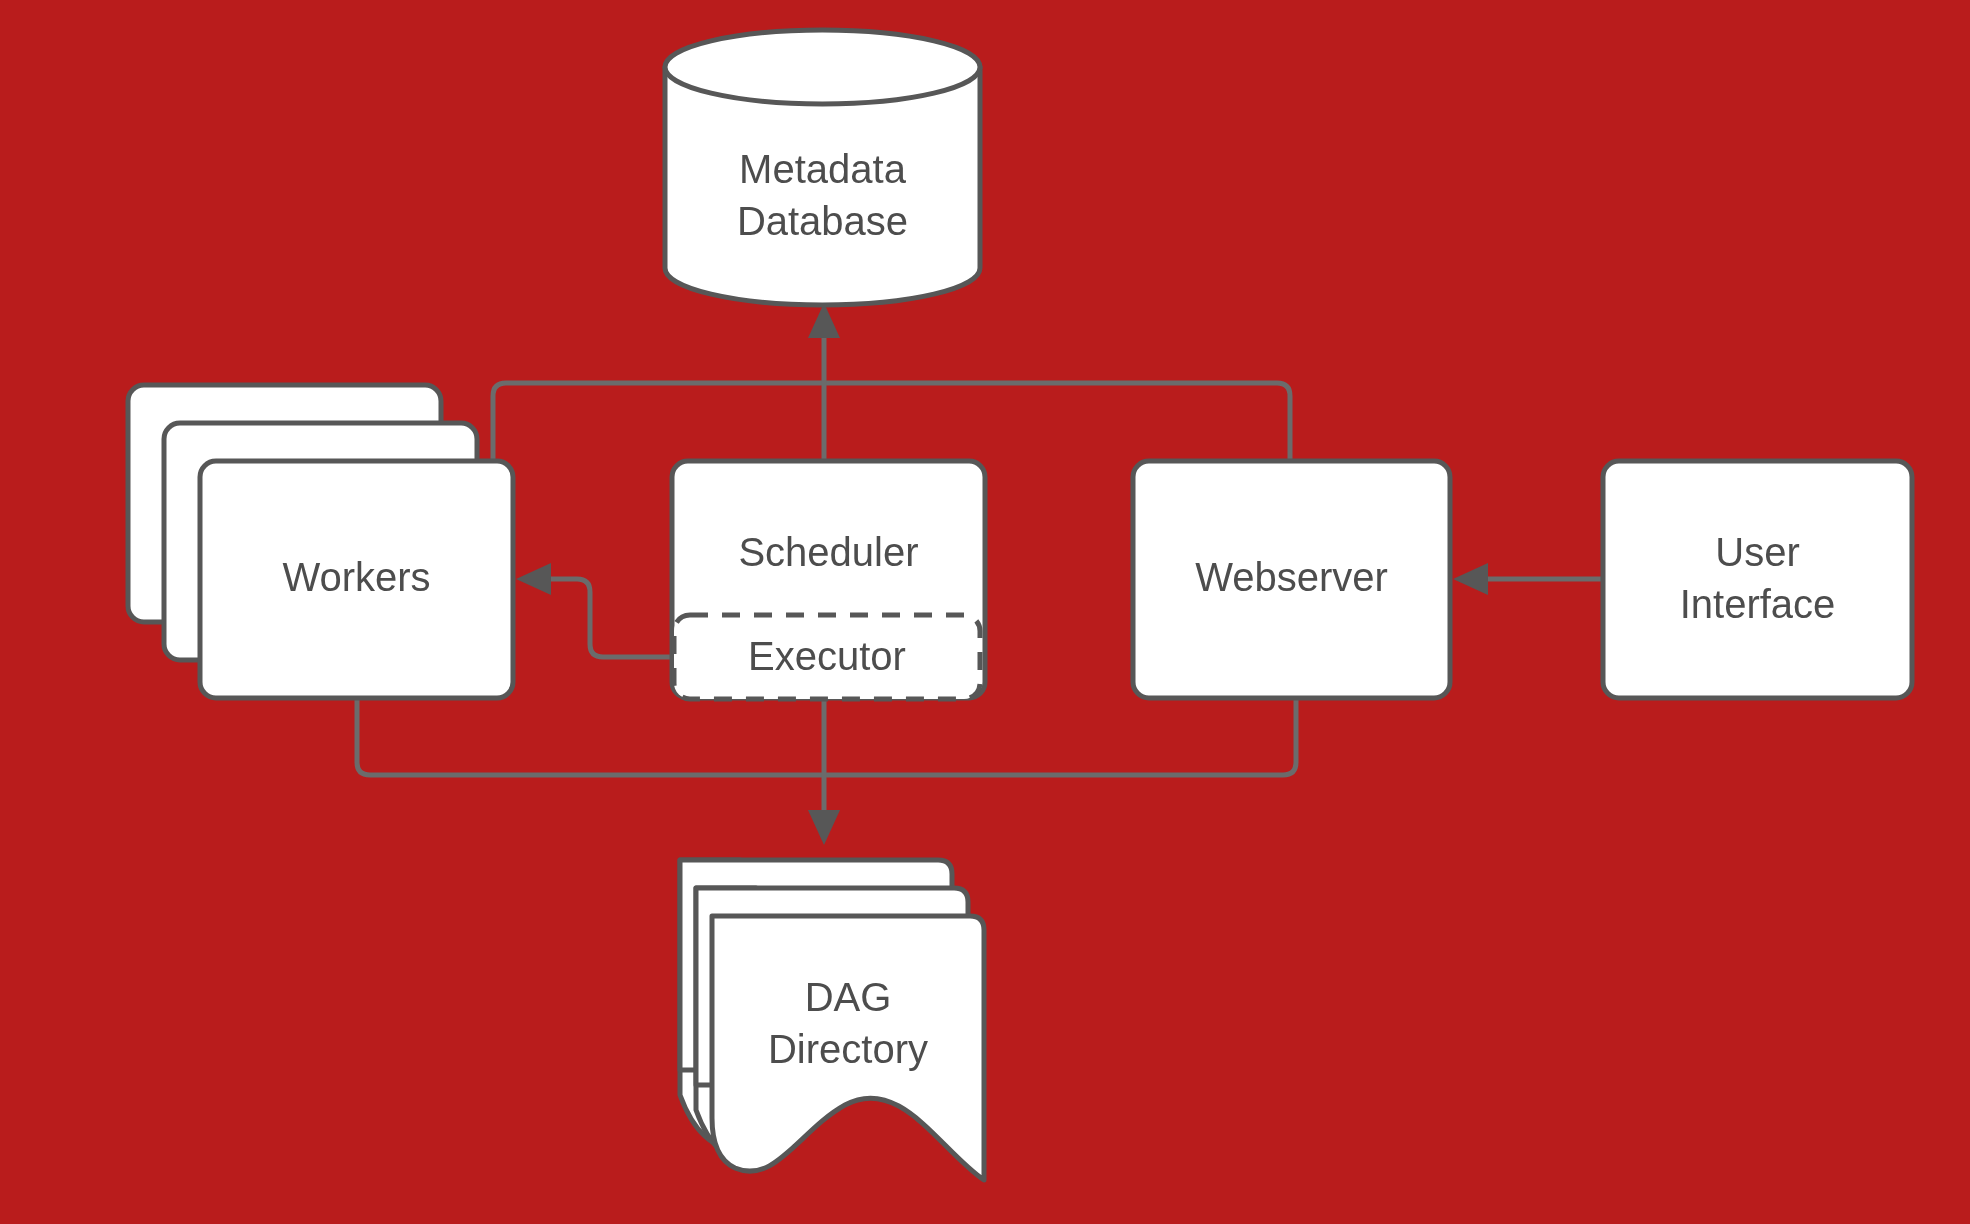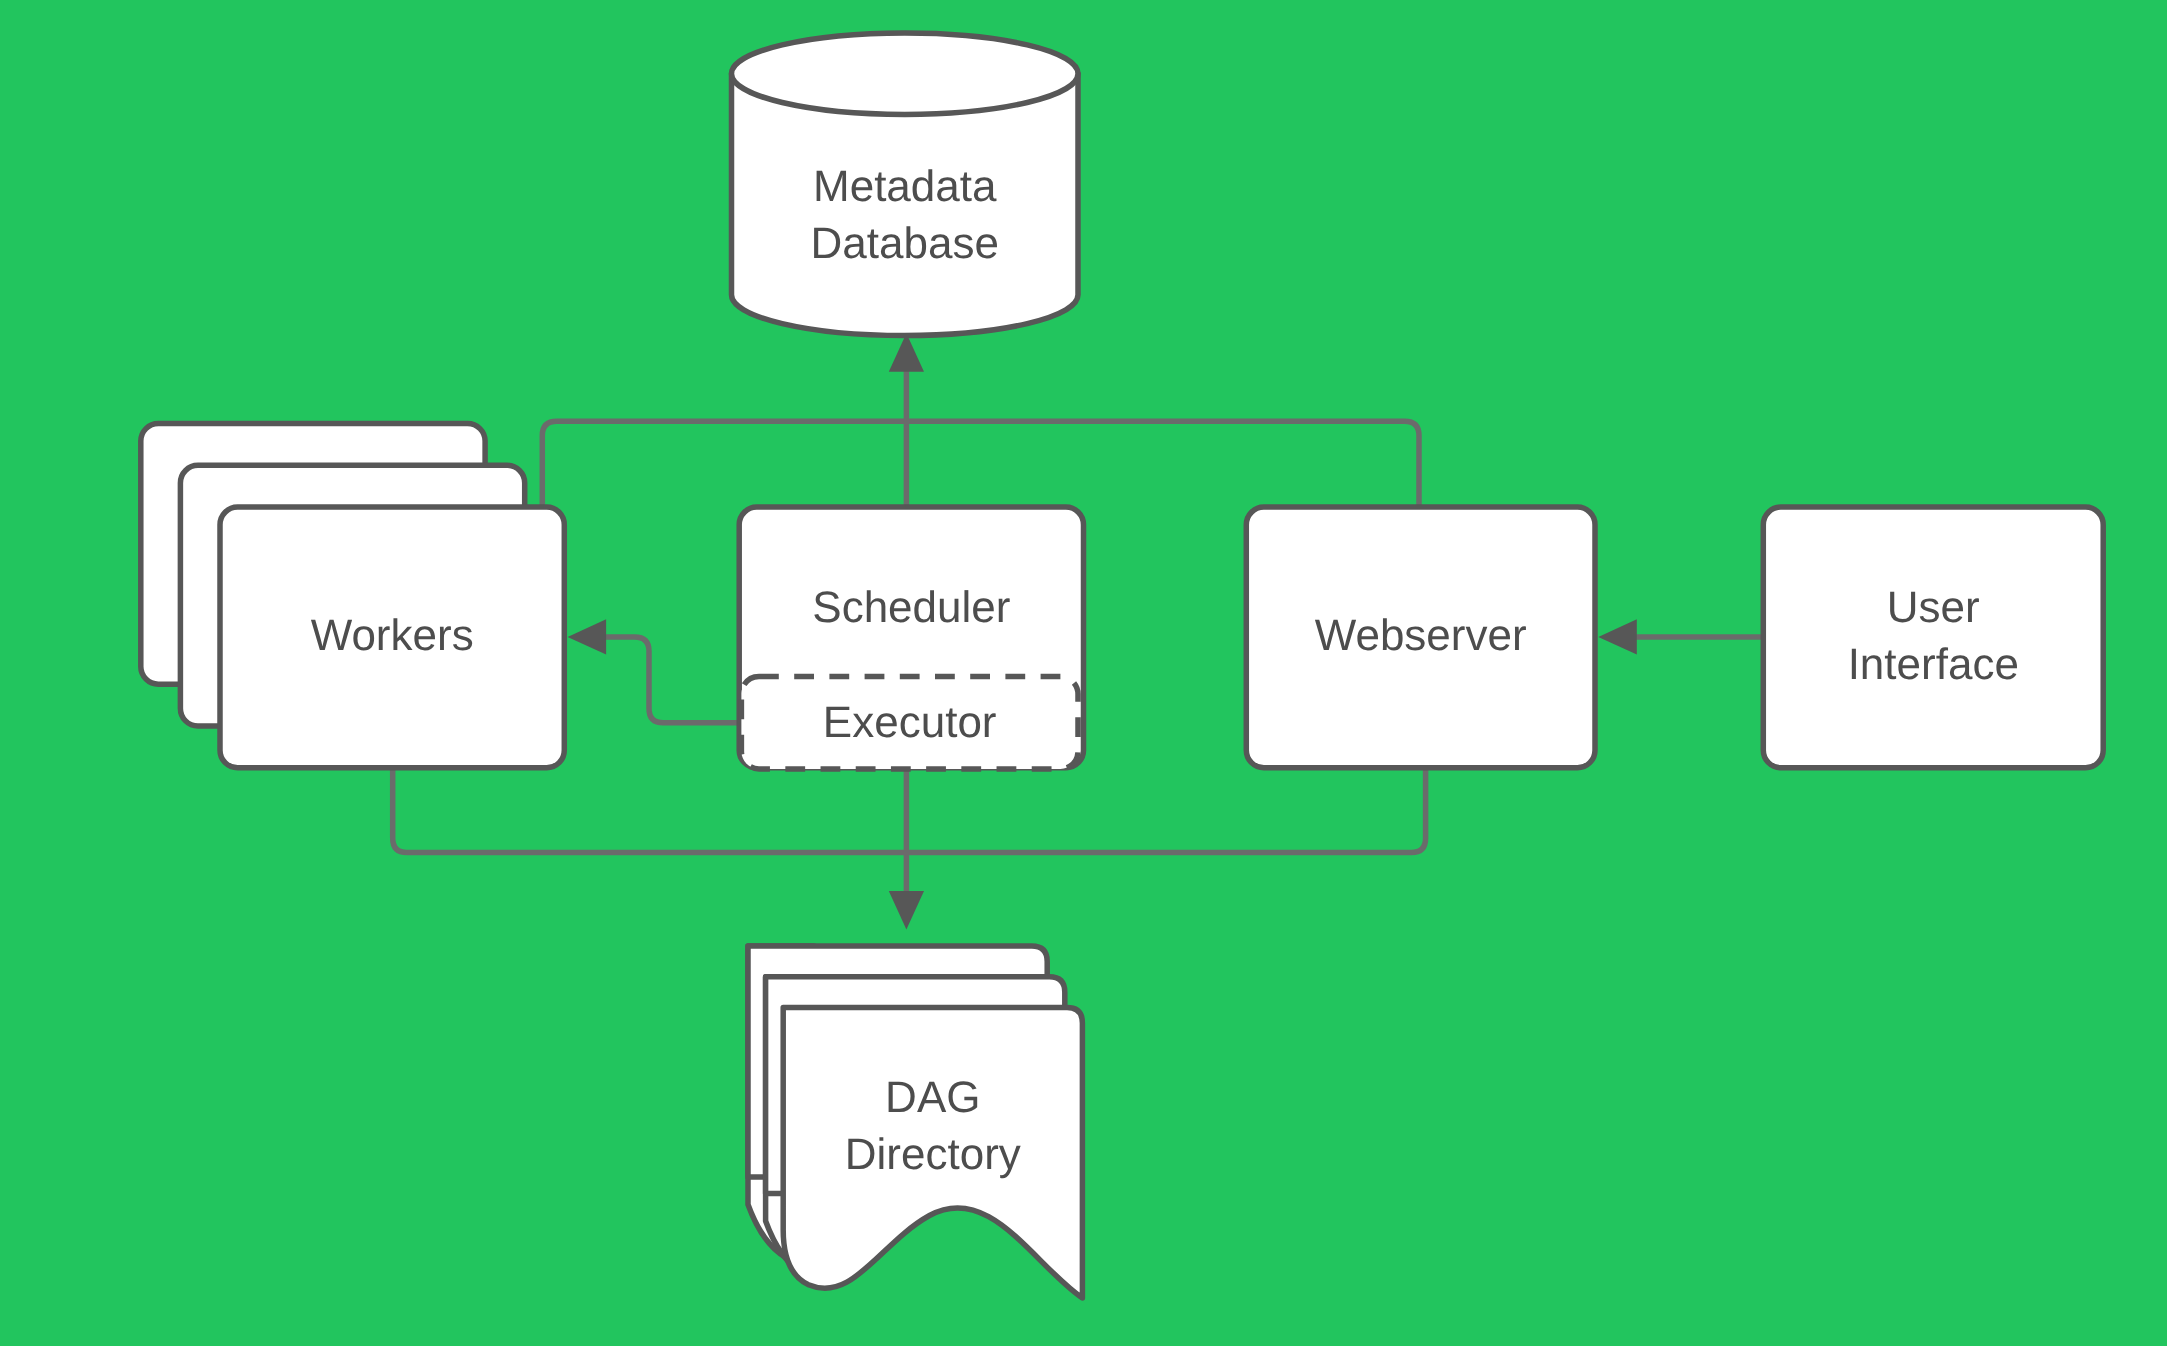--- a/index.html
+++ b/index.html
@@ -8,21 +8,21 @@
     padding: 0;
     background: #ffffff;
   }
   body {
     font-family: "Liberation Sans", sans-serif;
   }
   #canvas {
     position: relative;
     width: 1970px;
     height: 1224px;
-    background: #22c55e;
+    background: #b91c1c;
     overflow: hidden;
   }
   #diagram-svg {
     position: absolute;
     left: 0;
     top: 0;
     width: 1970px;
     height: 1224px;
   }
   .node-text {

